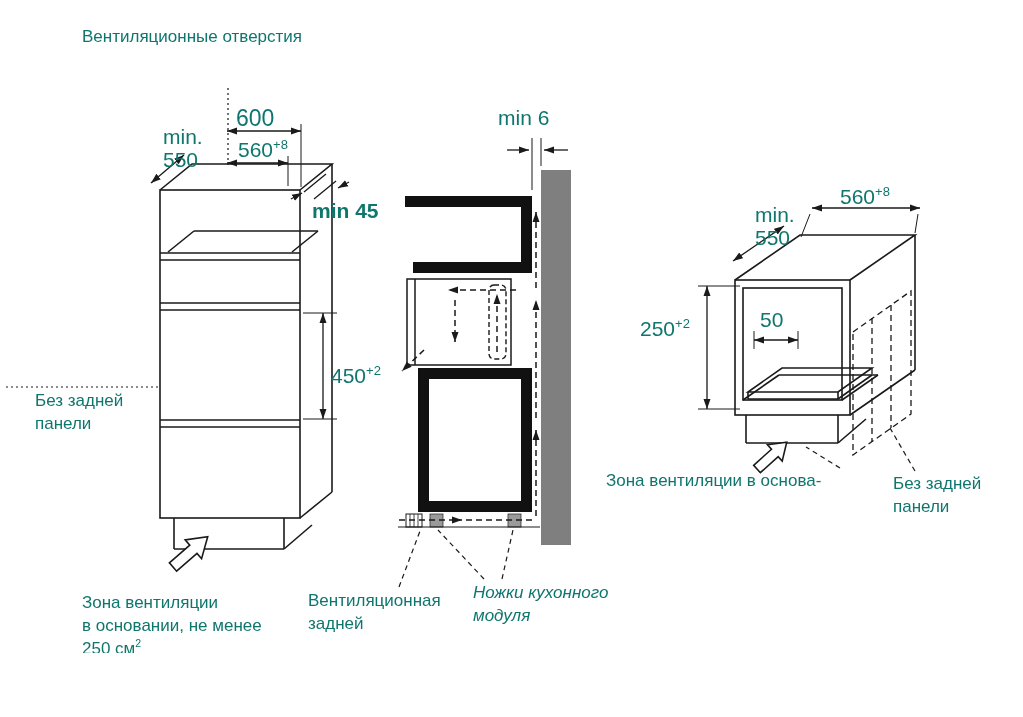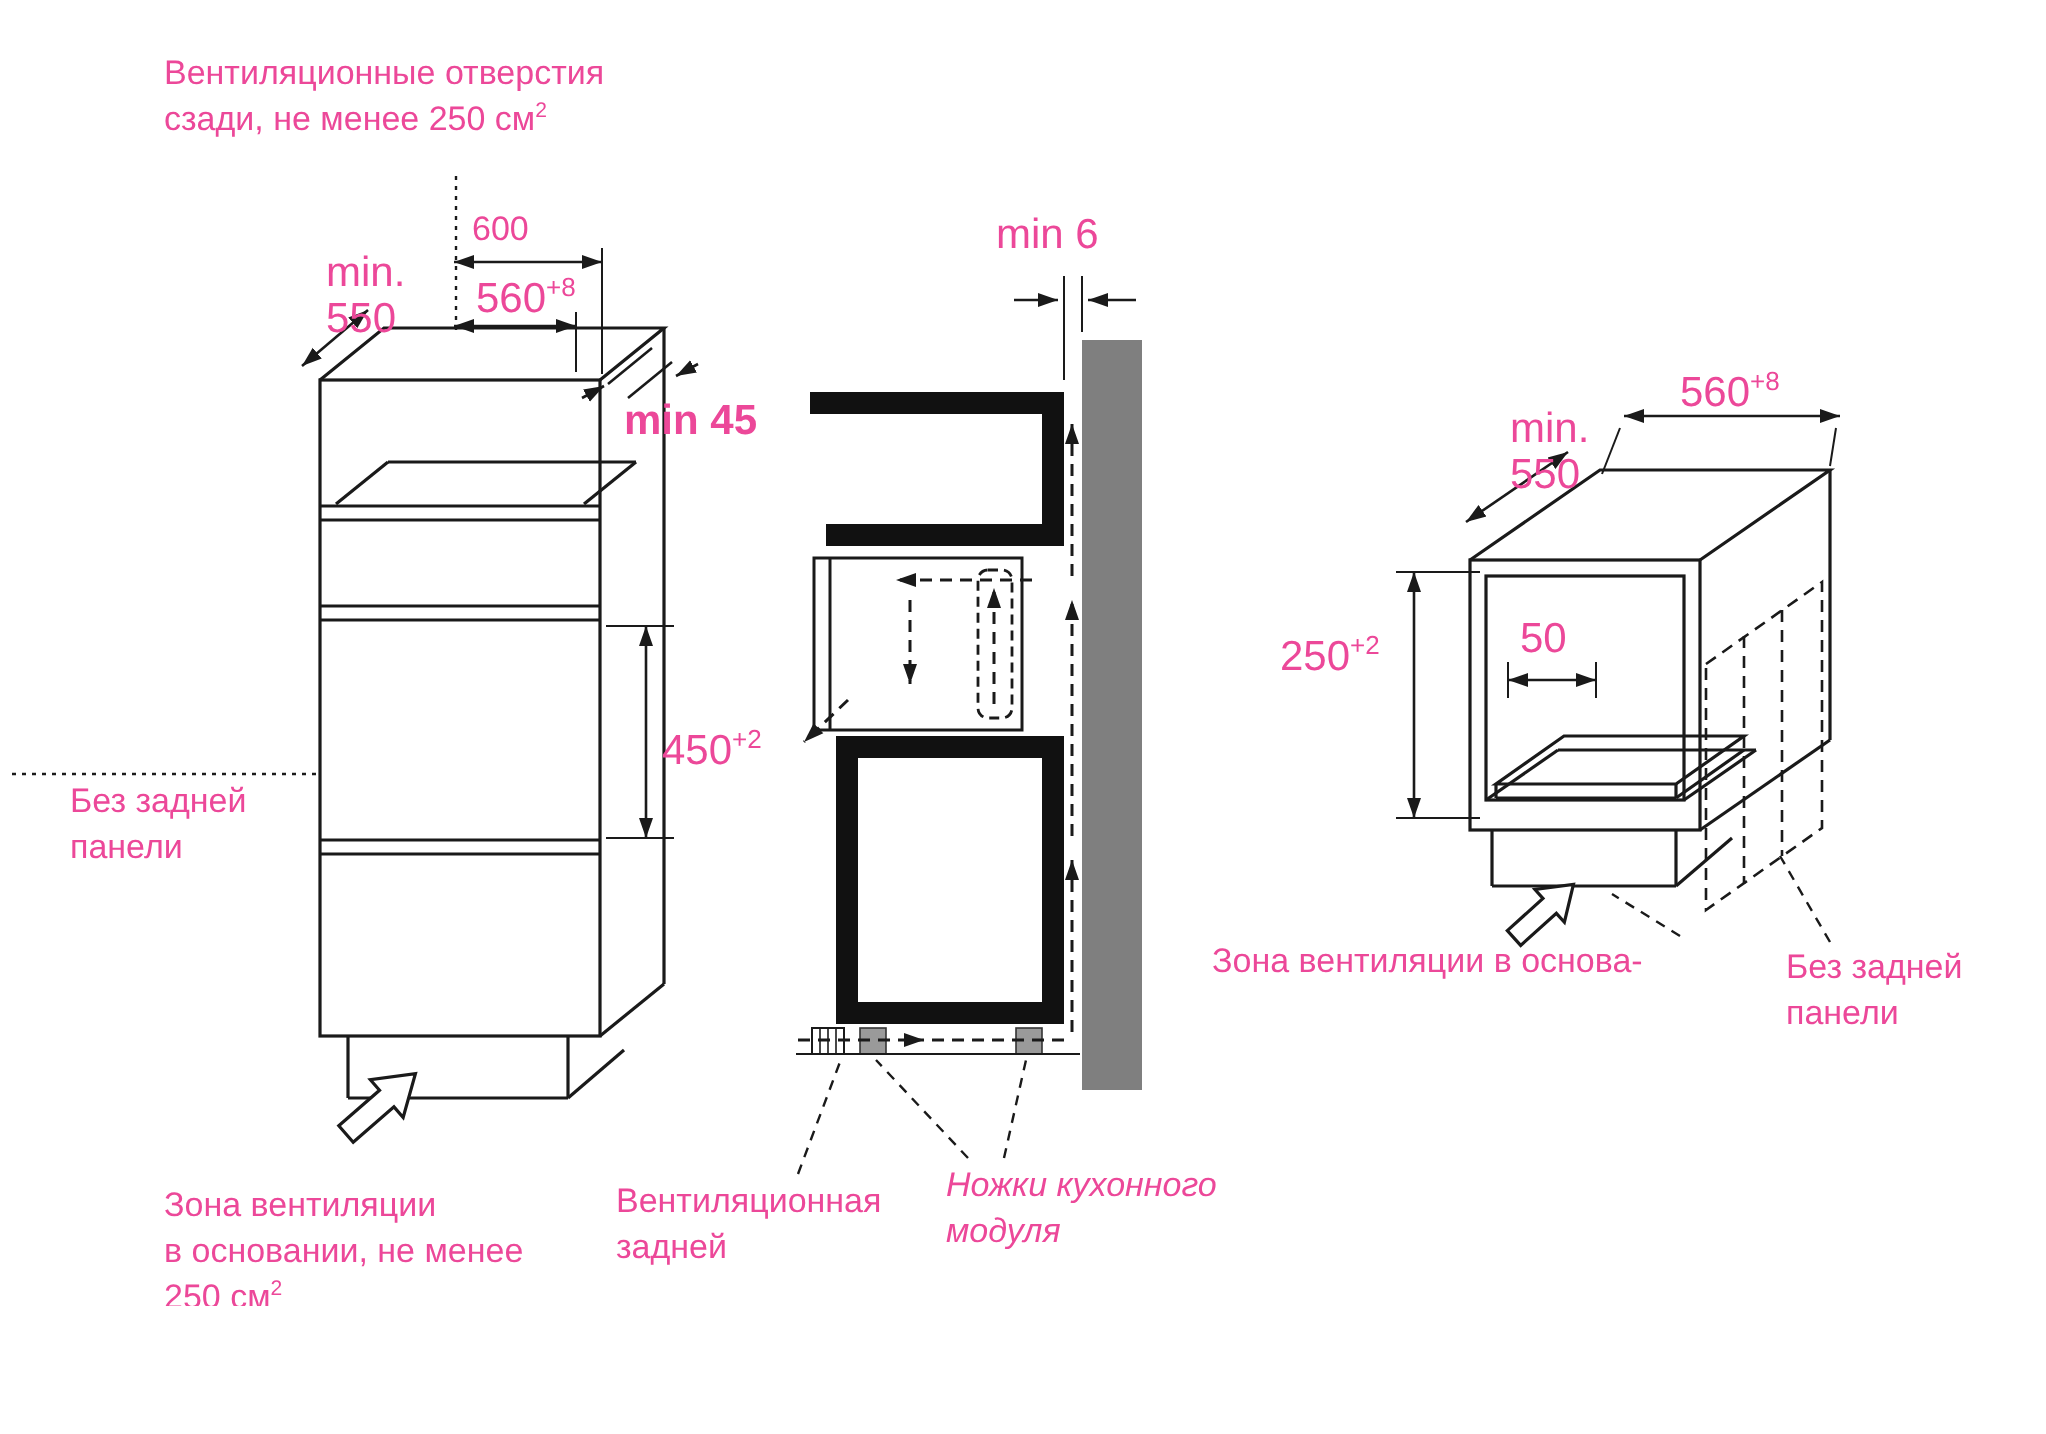--- a/index.html
+++ b/index.html
@@ -1,37 +1,37 @@
 <!DOCTYPE html>
 <html><head>
 <meta charset="utf-8">
 <style>
   html,body{margin:0;padding:0;background:#ffffff;}
   .canvas{
     position:relative;
     width:1023px;height:653px;
     background:#ffffff;
     font-family:"Liberation Sans", sans-serif;
-    color:#ec4899;
+    color:#0f766e;
     overflow:hidden;
   }
   .canvas svg{position:absolute;left:0;top:0;}
   .lbl{
     position:absolute;
     font-size:17px;
     line-height:1.35;
     white-space:nowrap;
   }
   .dim{
     position:absolute;
     font-size:21px;
     line-height:1.08;
     white-space:nowrap;
   }
-  .dim-lg{font-size:17px;}
+  .dim-lg{font-size:23px;}
   sup{font-size:0.62em;line-height:0;vertical-align:super;}
 </style>
 </head>
 <body>
 
 <div class="canvas">
 
   <svg width="1023" height="717" viewBox="0 0 1023 717">
     <defs>
       <marker id="ah" markerUnits="userSpaceOnUse" markerWidth="12" markerHeight="10" refX="10" refY="4" orient="auto-start-reverse">
@@ -191,21 +191,20 @@
       <line x1="915" y1="471" x2="890" y2="428" stroke-dasharray="5 4" stroke-width="1.2"></line>
     </g>
 
     <g transform="translate(757,469) rotate(-42)">
       <polygon points="0,-5 24,-5 24,-11 40,0 24,11 24,5 0,5" fill="#ffffff" stroke="#1a1a1a" stroke-width="1.6"></polygon>
     </g>
   </svg>
 
   <div class="lbl" style="left:82px;top:26px;">
     <div>Вентиляционные отверстия</div>
-    <div><span>сзади, не менее 250 см</span><sup>2</sup></div>
   </div>
 
   <div class="dim" style="left:163px;top:126px;">
     <div>min.</div>
     <div>550</div>
   </div>
 
   <div class="dim dim-lg" style="left:236px;top:106px;">
     <span>600</span>
   </div>

